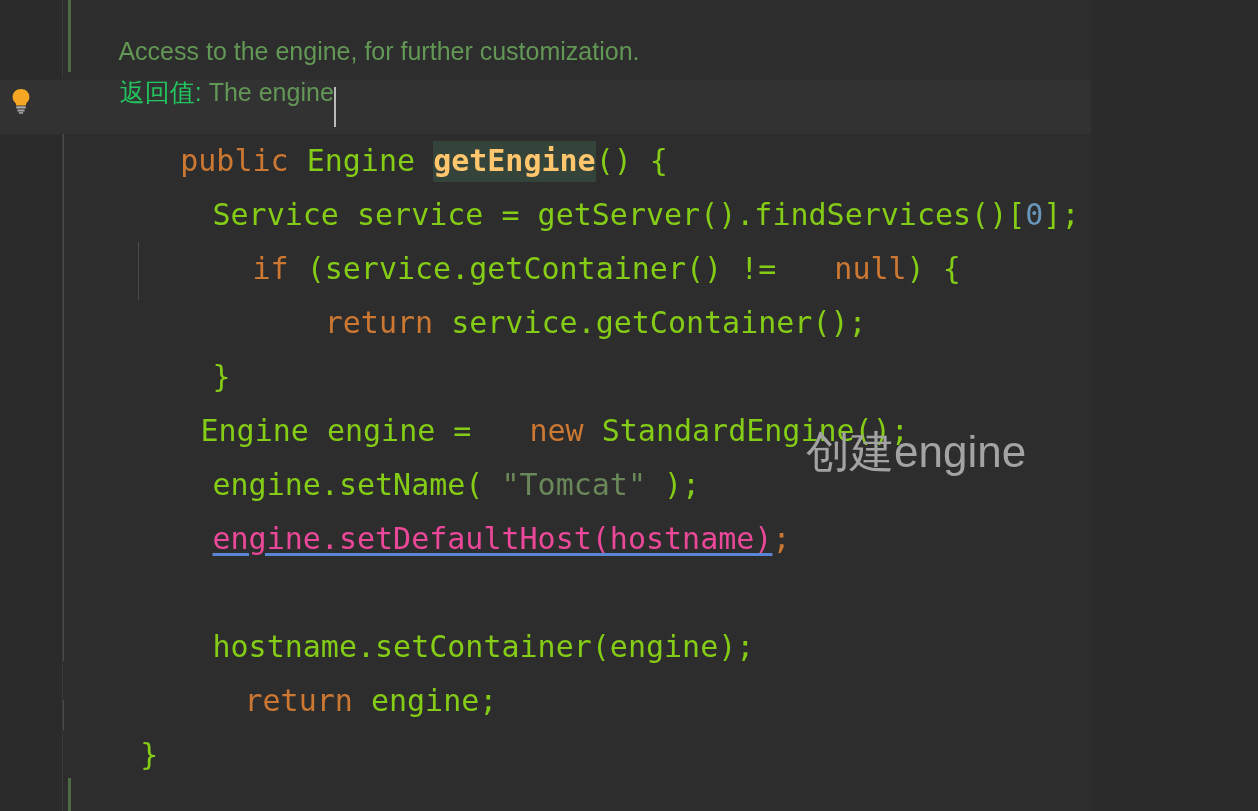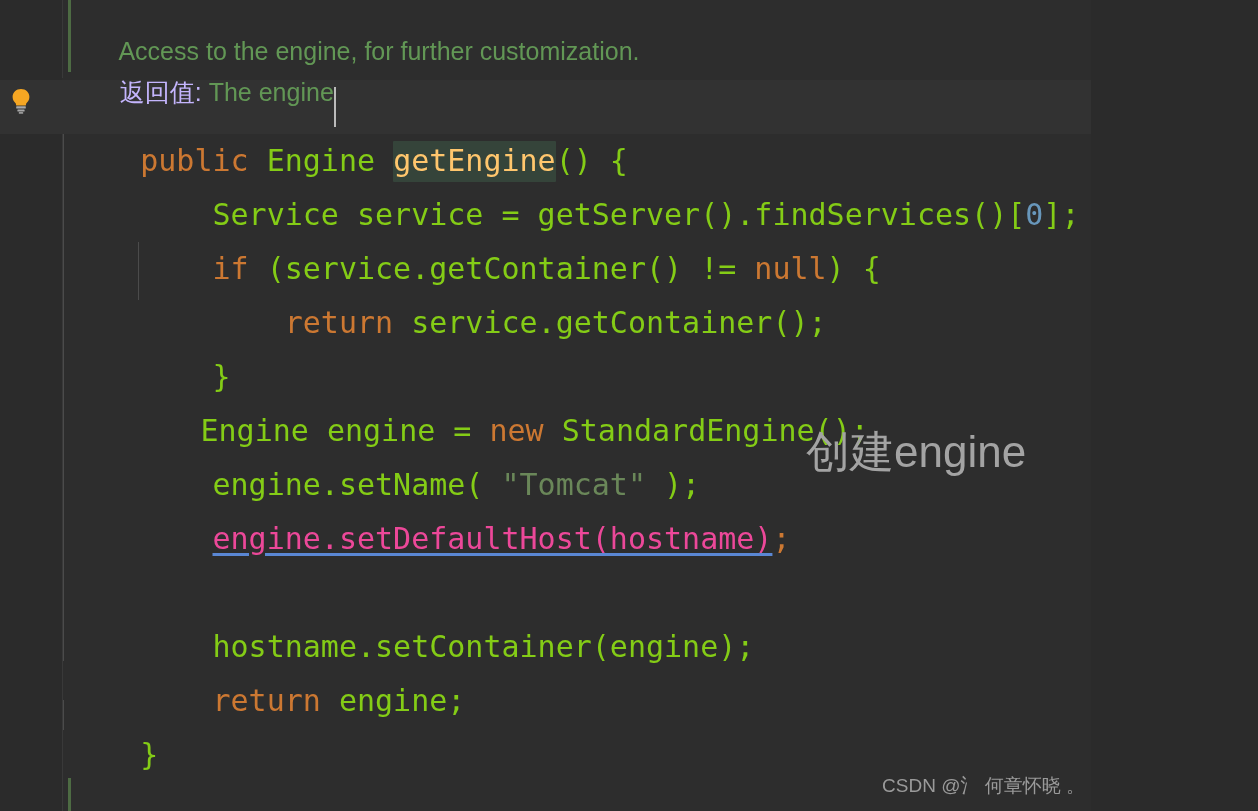--- a/index.html
+++ b/index.html
@@ -85,28 +85,28 @@
   .doc-line {
     position: absolute;
     white-space: pre;
     font-family: "Liberation Sans", sans-serif;
     font-size: 25px;
     line-height: 42px;
     z-index: 5;
   }
 
   
-  .kw       { color: #cc7832; }        
+  .kw       { color: #cc7832; margin-left: 40px; }        
   .plain    { color: #84cc16; }        
-  .method   { color: #ffc66d; }        
+  .method   { color: #ffc66d; font-weight: bold; }        
   .str      { color: #6a8759; }        
   .num      { color: #6897bb; }        
   .semi     { color: #cc7832; }        
   .docgreen { color: #629755; }        
-  .doclabel { color: #c4b5fd; }        
+  .doclabel { color: #22c55e; }        
 
   
   .link {
     color: #ec4899;
     text-decoration: underline;
     text-decoration-color: #5a87d4;
     text-underline-offset: 4px;
   }
 
   
@@ -225,29 +225,28 @@
 
   <div class="code-line" style="left:68px; top:458px;">
     <span class="plain">    </span><span class="link">engine.setDefaultHost(hostname)</span><span class="semi">;</span>
   </div>
 
 
   <div class="code-line" style="left:68px; top:566px;">
     <span class="plain">    hostname.setContainer(engine);</span>
   </div>
 
-  <div class="code-line" style="left:68px; top:620px;">
+  <div class="code-line" style="left:60px; top:620px;">
     <span class="plain">    </span><span class="kw">return</span><span class="plain"> engine;</span>
   </div>
 
   <div class="code-line" style="left:68px; top:674px;">
     <span class="plain">}</span>
   </div>
 
   <div class="doc-line" style="left:92px; top:780px;">
     
   </div>
 
   <div id="annotation" style="left:806px; top:430px;">创建engine</div>
 
-  <div id="watermark">CSDN @氵 何章怀晓 。</div>
 
 </div>
 
 </body></html>

